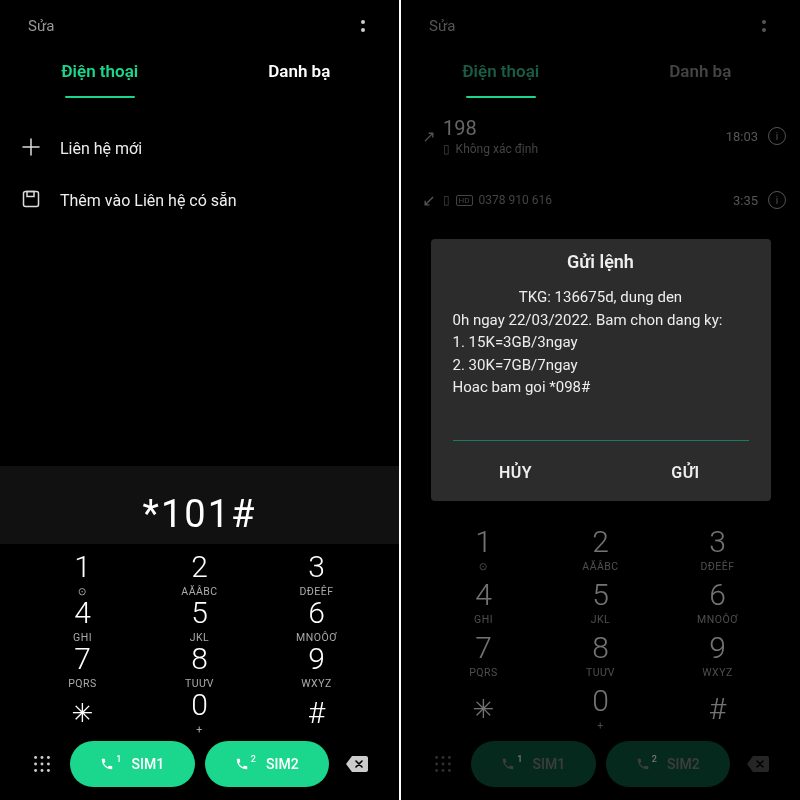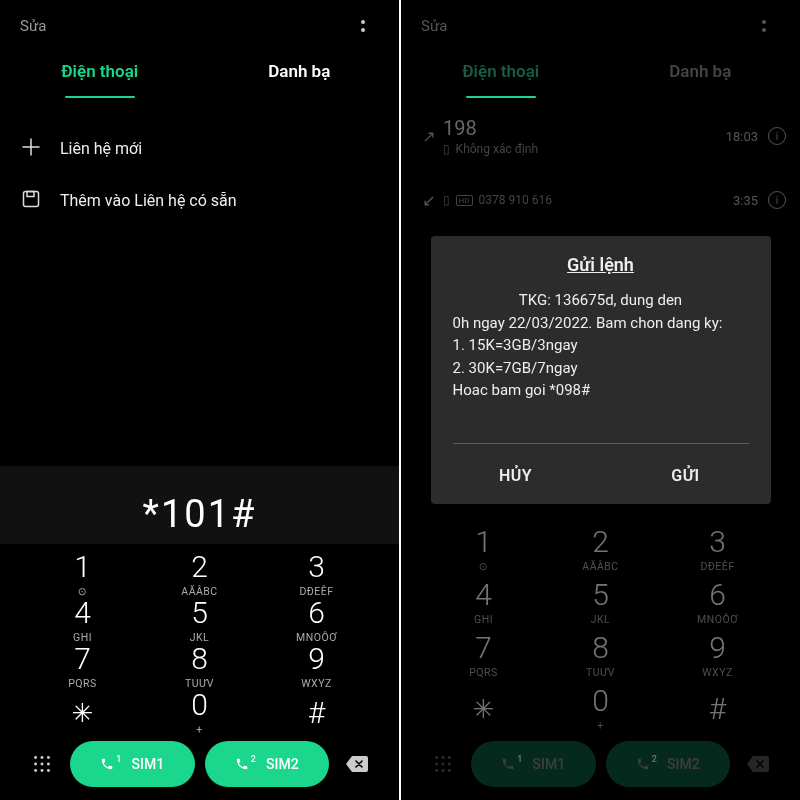--- a/index.html
+++ b/index.html
@@ -1,19 +1,19 @@
 <!DOCTYPE html>
 <html><head>
 <meta charset="utf-8">
 <style>
   * { box-sizing: border-box; margin: 0; padding: 0; font-family: -apple-system, BlinkMacSystemFont, "Segoe UI", Roboto, sans-serif; }
   body { background: #fff; display: flex; width: 800px; height: 800px; }
   .phone { width: 399px; height: 800px; background: #000; color: #fff; display: flex; flex-direction: column; overflow: hidden; position: relative; }
   .divider { width: 2px; height: 800px; background: #fff; }
-  .topbar { display: flex; align-items: center; padding: 12px 20px 4px 20px; height: 44px; }
+  .topbar { display: flex; align-items: center; padding: 12px 20px 4px 28px; height: 44px; }
   .topbar .edit { color: #999; font-size: 15px; flex: 1; }
   .topbar .more { width: 16px; display: flex; flex-direction: column; align-items: center; gap: 4px; margin-right: 8px; }
   .topbar .more span { width: 4px; height: 4px; border-radius: 50%; background: #ccc; }
   .tabs { display: flex; height: 54px; }
   .tab { flex: 1; display: flex; align-items: center; justify-content: center; font-size: 17px; font-weight: 600; position: relative; }
   .tab.active { color: #1BD68D; }
   .tab.inactive { color: #fff; }
   .tab.faded { color: #444; }
   .tab.active::after { content: ""; position: absolute; bottom: 0; width: 70px; height: 2px; background: #1BD68D; border-radius: 2px; }
   
@@ -43,21 +43,21 @@
   .key .letters { font-size: 10.5px; color: #aaa; letter-spacing: 0.5px; margin-top:3px;}
   .simbar { height: 64px; display: flex; align-items: center; gap: 10px; padding: 0 0px 8px 0px; }
   .dialpad-icon { width: 36px; display: flex; align-items: center; justify-content: center; }
   .simbtn { flex: 1; background: #1BD68D; height: 46px; border-radius: 23px; display: flex; align-items: center; justify-content: center; gap: 6px; color: #fff; font-size: 14px; font-weight: 500; position:relative; }
   .simbtn .phone-ic { width: 14px; height: 14px; }
   .simbtn .sup { font-size: 9px; position: relative; top:-5px; left:-4px;}
   .delete-icon { width: 36px; display: flex; align-items: center; justify-content: center; }
   
   .dialog-scrim { position: absolute; inset: 0; display: flex; align-items: center; justify-content: center; pointer-events: none; }
   .dialog { width: 340px; background: #2C2C2C; border-radius: 4px; color: #eee; pointer-events: auto; box-shadow: 0 8px 24px rgba(0,0,0,0.6); }
-  .dialog .title { text-align: center; font-size: 18px; font-weight: 600; padding: 18px 0 10px 0; text-decoration: underline; }
+  .dialog .title { text-align: center; font-size: 18px; font-weight: 600; padding: 12px 0 10px 0; }
   .dialog .body { padding: 4px 22px 10px 22px; font-size: 15px; line-height: 1.5; }
   .dialog .body .first { text-align: center; }
   .dialog .input-line { margin: 8px 22px 4px 22px; height: 24px; border-bottom: 1px solid #1A7A66; }
   .dialog .actions { display: flex; height: 56px; }
   .dialog .actions .act { flex: 1; display: flex; align-items: center; justify-content: center; font-size: 16px; font-weight: 600; color: #eee; letter-spacing: 0.5px; }
   svg { display: block; }
 </style>
 </head>
 <body>
 

